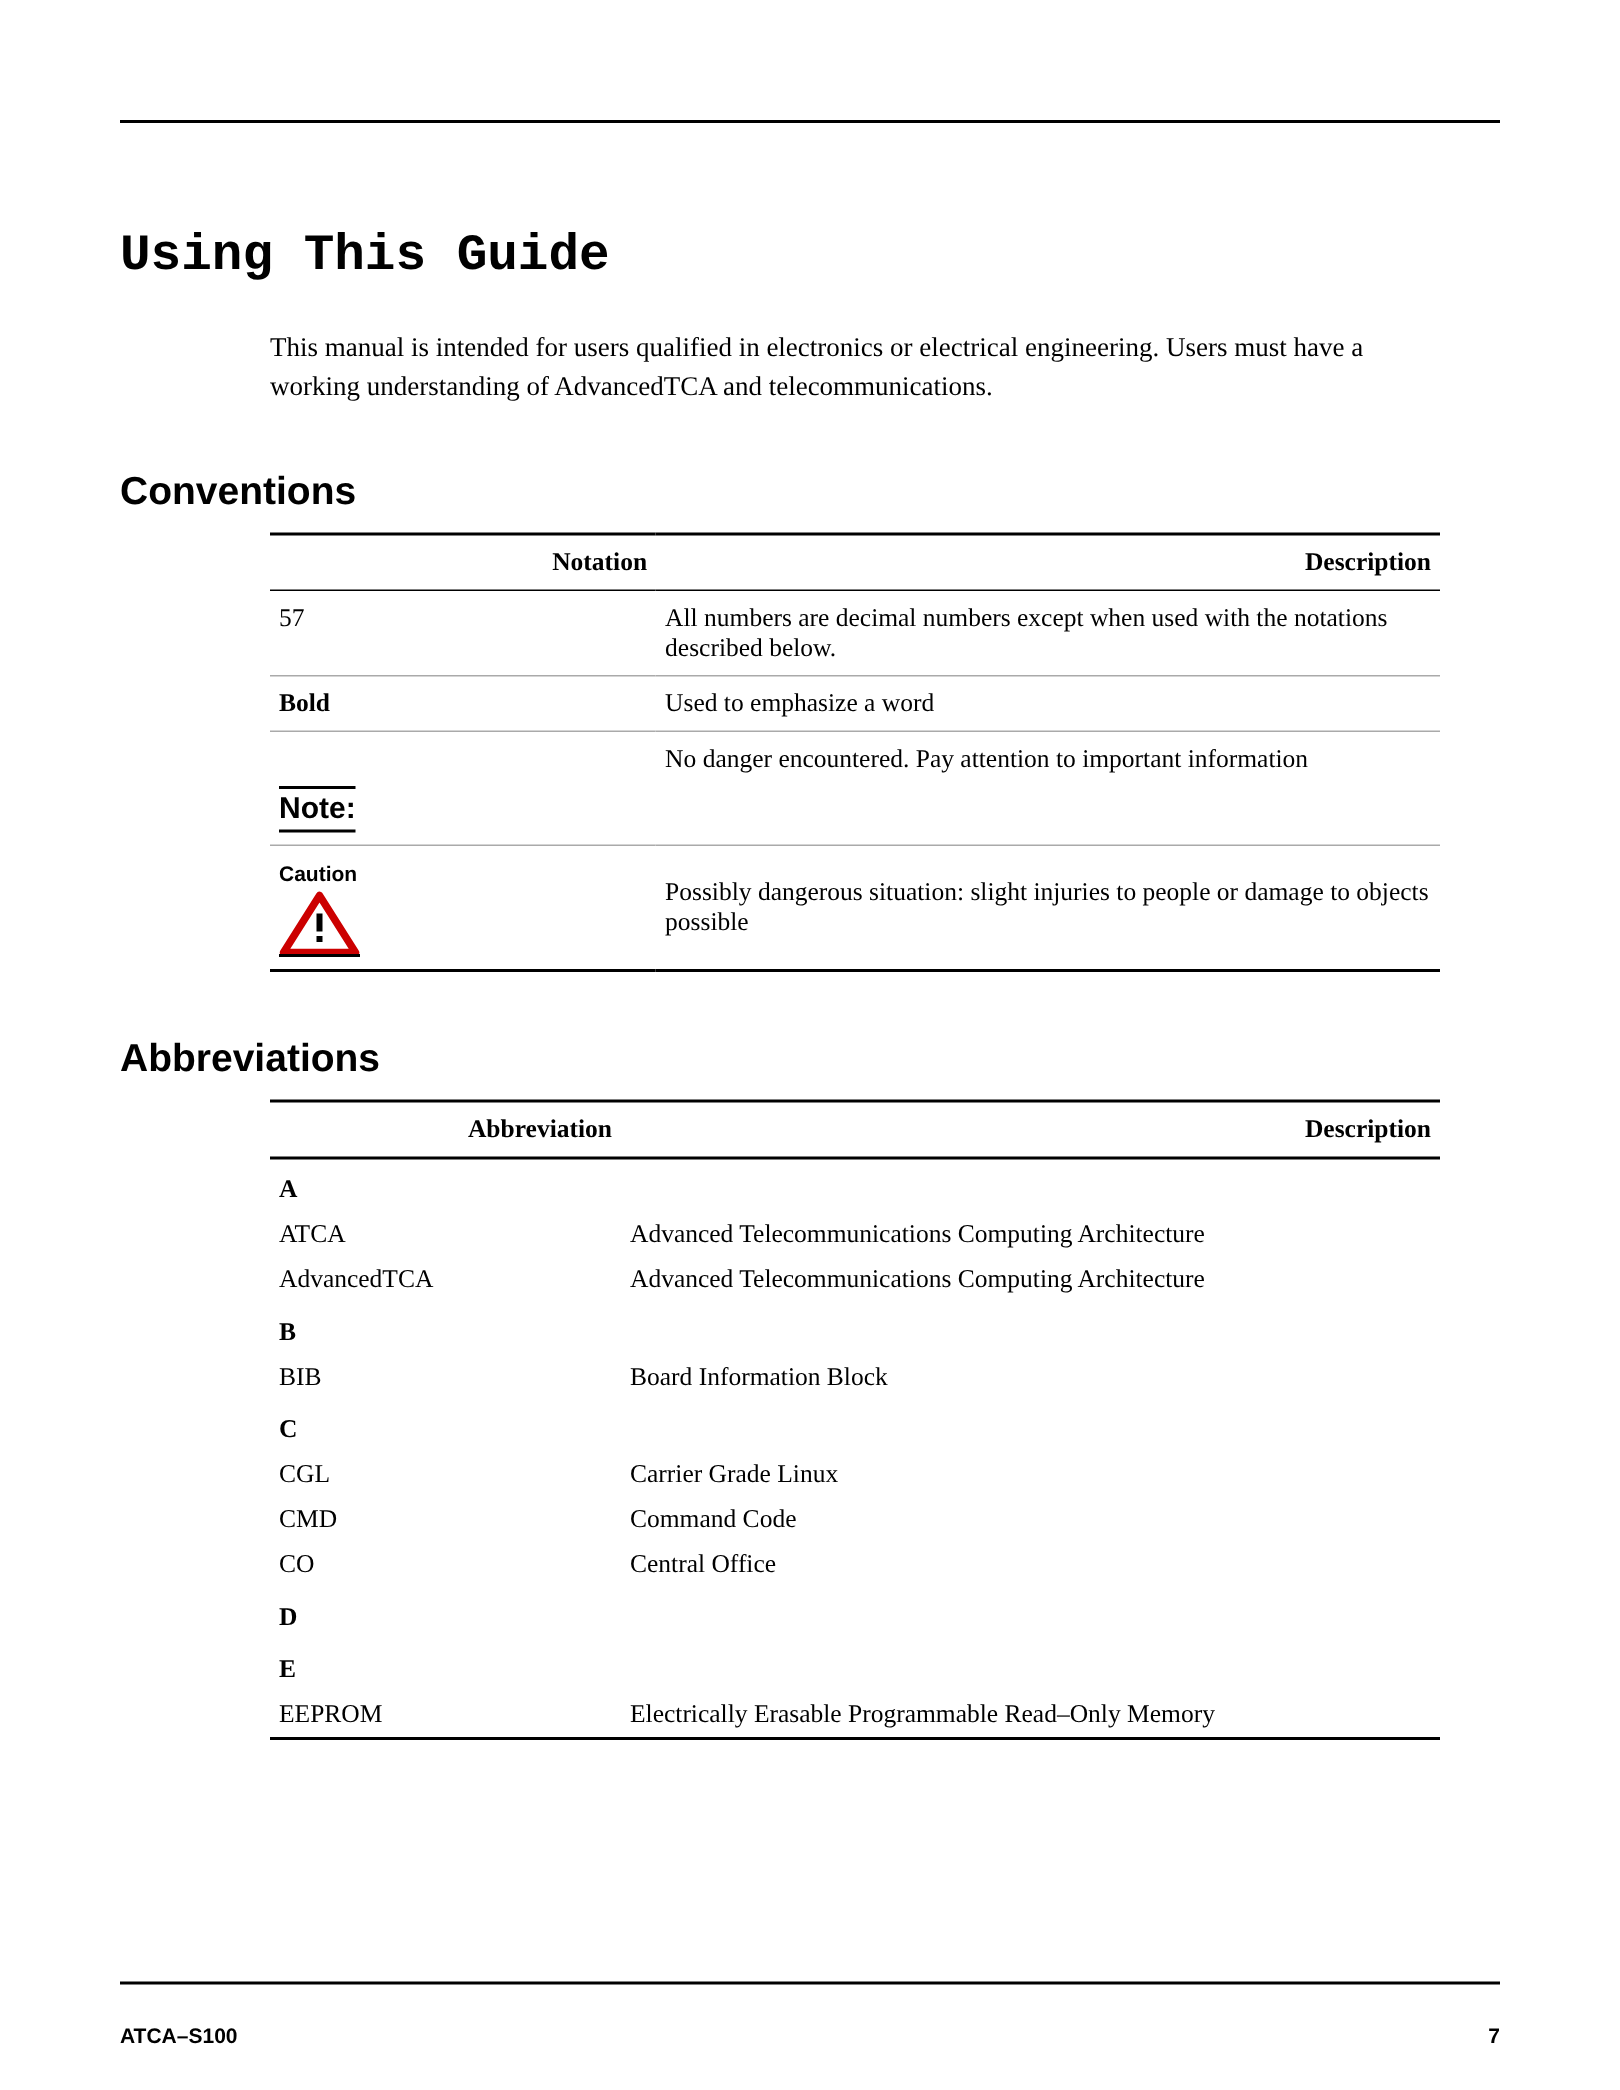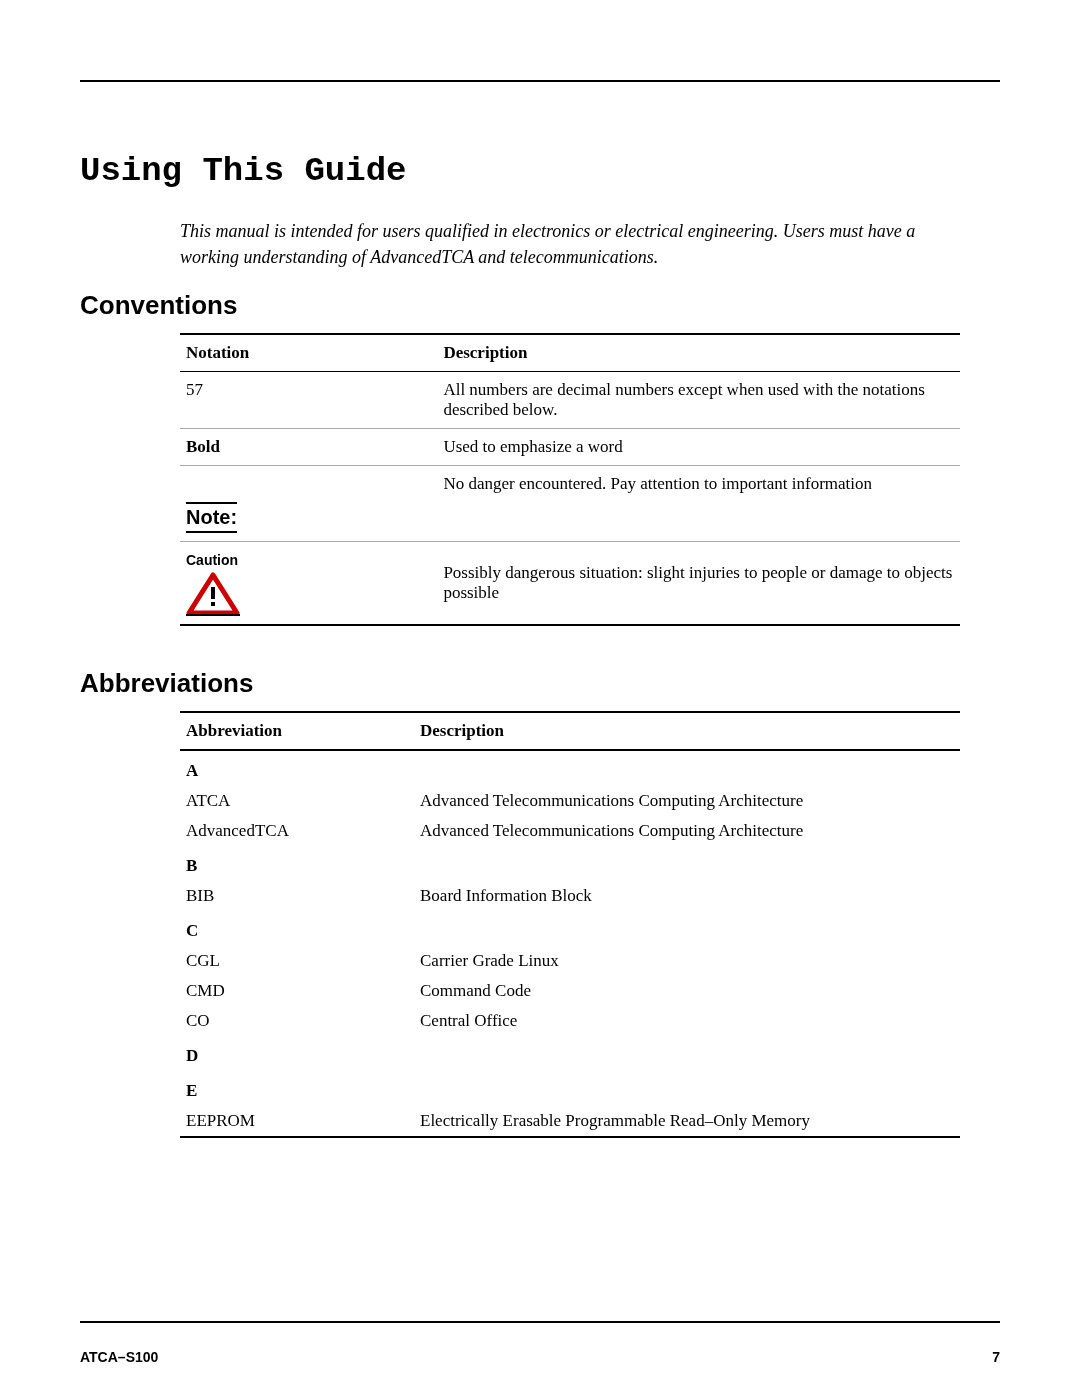--- a/index.html
+++ b/index.html
@@ -25,41 +25,40 @@
       font-weight: bold;
       font-size: 34px;
       margin-bottom: 28px;
     }
     .intro {
       font-family: 'Book Antiqua', Palatino, Georgia, serif;
       font-size: 18px;
       line-height: 1.45;
       margin-left: 100px;
       margin-right: 40px;
-      margin-bottom: 20px;
-      font-style: italic;
+      margin-bottom: 42px;
     }
     .h2 {
       font-family: Arial, Helvetica, sans-serif;
       font-weight: bold;
       font-size: 26px;
       margin-bottom: 12px;
     }
     .table-wrap {
       margin-left: 100px;
       margin-right: 40px;
     }
     table {
       width: 100%;
       border-collapse: collapse;
       font-family: 'Book Antiqua', Palatino, Georgia, serif;
       font-size: 17px;
     }
     thead th {
-      text-align: left;
+      text-align: right;
       font-weight: bold;
       border-top: 2px solid #000;
       border-bottom: 1px solid #000;
       padding: 8px 6px 8px 6px;
       margin-top: 28px;
     }
     tbody td {
       vertical-align: top;
       padding: 8px 6px;
     }

